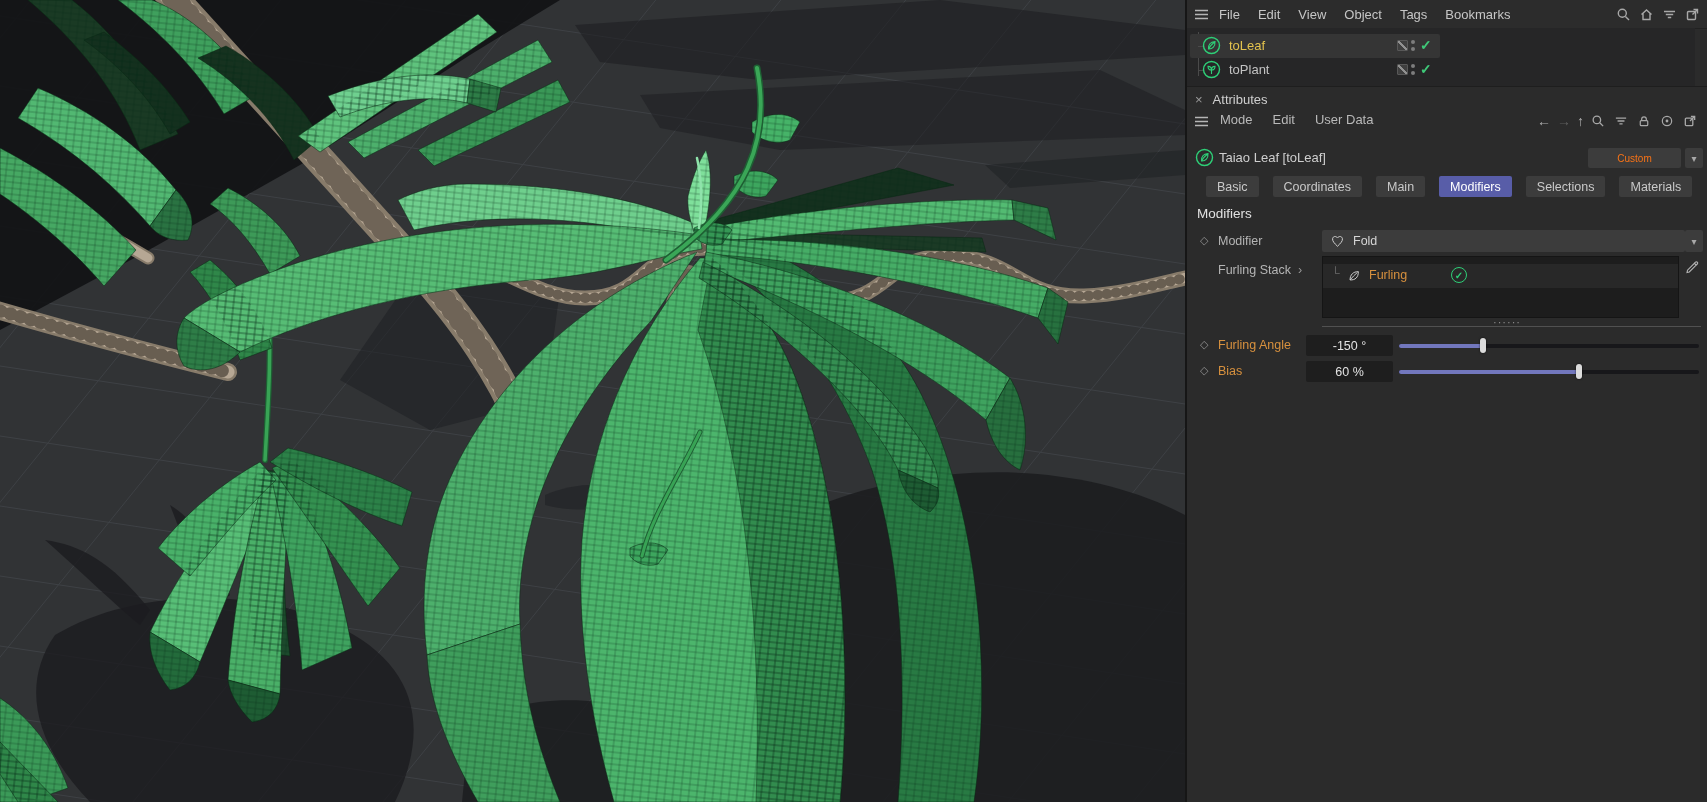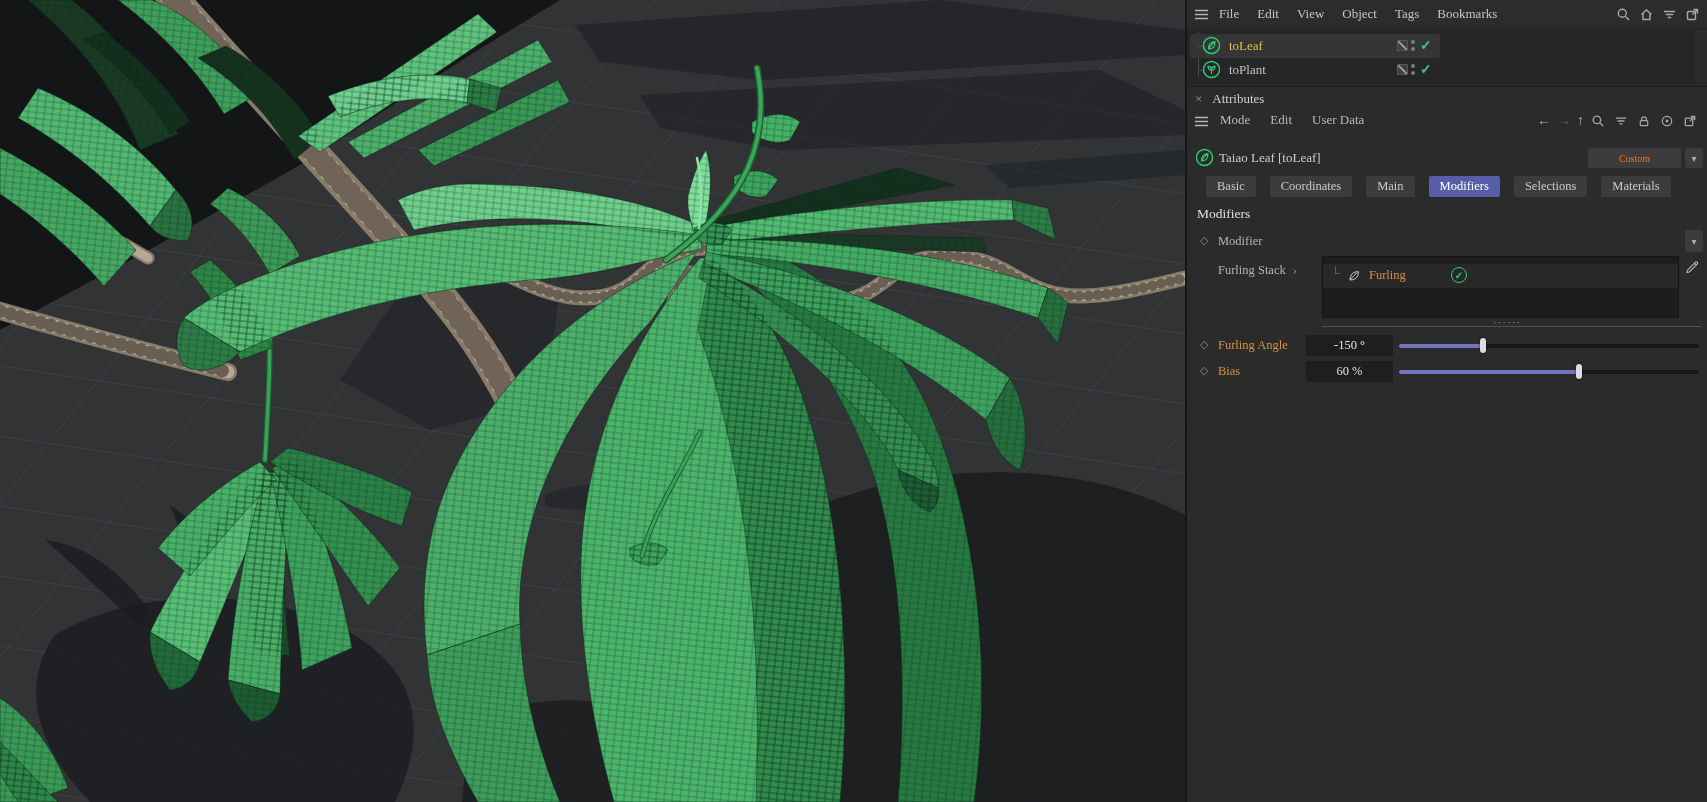--- a/index.html
+++ b/index.html
@@ -1,17 +1,17 @@
 <!DOCTYPE html>
 <html><head>
 <meta charset="utf-8">
 <style>
   html,body{margin:0;padding:0;background:#1a1a1a}
   .app{position:relative;width:1707px;height:802px;overflow:hidden;background:#2b2b2b;
-       font-family:Liberation Serif, serif;color:#c9c9c9;user-select:none}
+       font-family:Liberation Sans, sans-serif;color:#c9c9c9;user-select:none}
   .vp{position:absolute;left:0;top:0;display:block;background:#313335}
 
   
   .panel{position:absolute;left:1185px;top:0;width:522px;height:802px;background:#2b2b2b;
          border-left:2px solid #161616;box-sizing:border-box;overflow:hidden}
   .menubar{position:absolute;left:0;top:0;right:0;height:28px;background:#2c2c2c;
            border-bottom:1px solid #212121;display:flex;align-items:center;font-size:13px;color:#c6c6c6}
   .menubar .mi{padding:0 9px;cursor:default}
   .mb-icons{margin-left:auto;display:flex;align-items:center;padding-right:6px}
   .icon-btn{width:18px;height:18px;margin-left:5px;display:flex;align-items:center;justify-content:center;color:#aaa}
@@ -409,20 +409,26 @@
       <span class="tab active">Modifiers</span>
       <span class="tab">Selections</span>
       <span class="tab">Materials</span>
     </div>
 
     <div class="section-title">Modifiers</div>
 
     <div class="rowM">
       <span class="diamond">◇</span>
       <span class="rlabel">Modifier</span>
+      <span class="dd">
+        <svg width="15" height="15" viewBox="0 0 18 17" fill="none">
+            <path d="M9,4.2C7.2,1.6 3.6,2.1 3.1,5.1C2.7,8 5.2,10.6 9,14.2C12.8,10.6 15.3,8 14.9,5.1C14.4,2.1 10.8,1.6 9,4.2Z" stroke="#cfcfcf" stroke-width="1.2"></path>
+          </svg>
+        <span>Fold</span>
+      </span>
       <span class="dd-arrow">▾</span>
     </div>
 
     <div class="stack-label">
       <span>Furling Stack</span><span class="chev">›</span>
     </div>
     <div class="stack-box">
       <div class="stack-item">
         <span class="si-corner">└</span>
         <span class="si-leaf">

